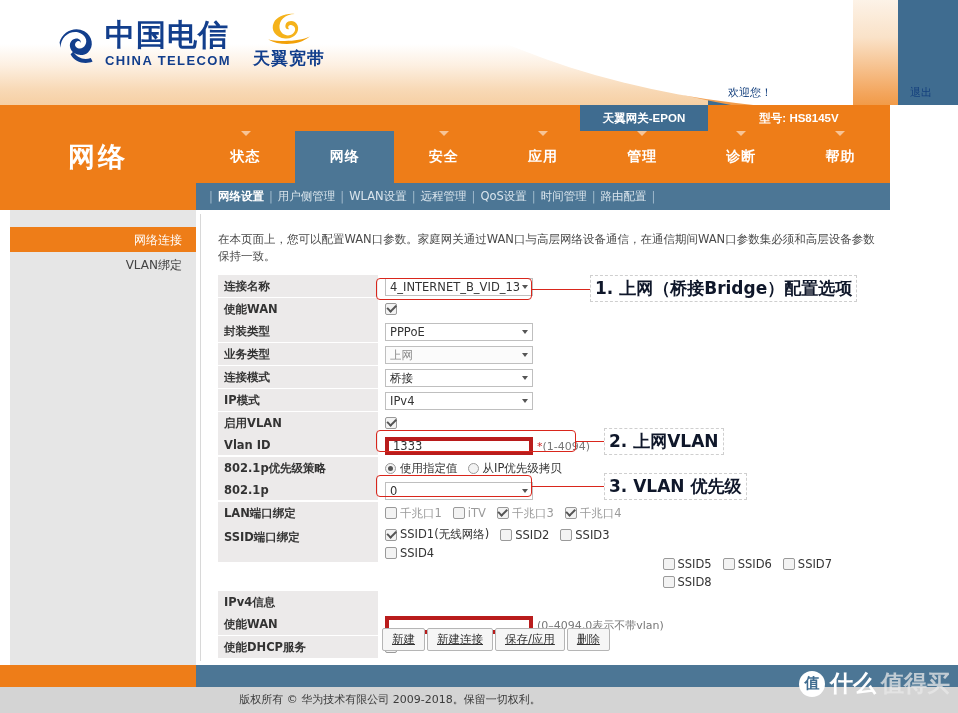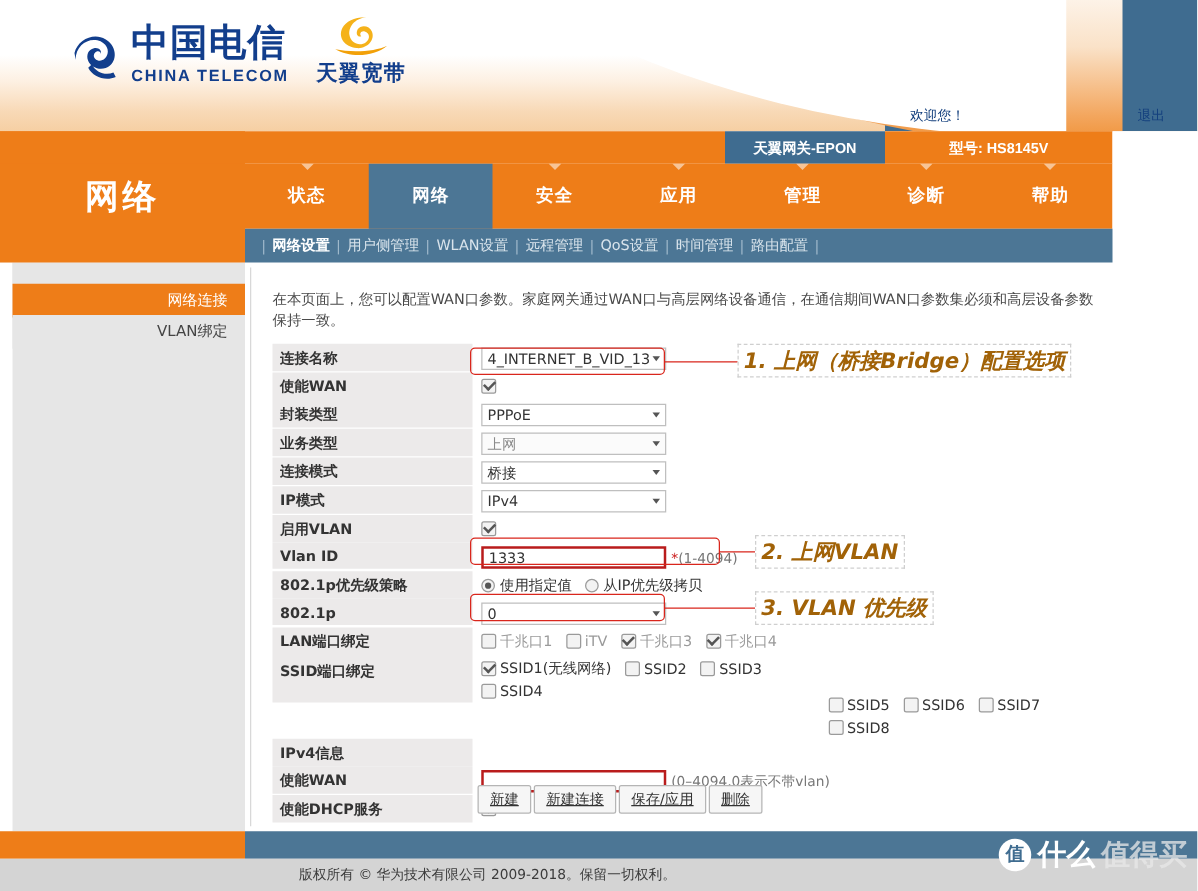--- a/index.html
+++ b/index.html
@@ -147,21 +147,21 @@
     box-sizing:border-box;display:flex;align-items:center;padding:0 16px 0 4px;
     font-family:"DejaVu Sans",sans-serif;font-size:11.5px;color:#333;cursor:pointer;
   }
   .fakesel.dim{color:#8b8b8b;background:#fbfbfb;}
   .fakesel .caret{
     position:absolute;right:4px;top:50%;transform:translateY(-50%);
     width:0;height:0;border-left:3.5px solid transparent;border-right:3.5px solid transparent;
     border-top:4px solid #555;
   }
   .txtin{
-    border:2px solid #b91c1c;background:#fff;height:18px;box-sizing:border-box;
+    border:4px solid #b91c1c;background:#fff;height:18px;box-sizing:border-box;
     display:flex;align-items:center;padding:0 4px;
     font-family:"DejaVu Sans",sans-serif;font-size:11.5px;color:#333;cursor:text;
   }
   .hint{font-size:11px;color:#777;margin-left:4px;font-family:"DejaVu Sans",sans-serif;}
   .hint .star{color:#cc2222;}
 
   .cb{
     width:12px;height:12px;border:1px solid #9a9a9a;background:#f3f3f3;
     display:inline-flex;align-items:center;justify-content:center;
     box-sizing:border-box;border-radius:2px;cursor:pointer;flex:0 0 auto;
@@ -182,24 +182,24 @@
 
   .btnrow{position:absolute;left:382px;top:628px;display:flex;gap:2px;text-decoration:underline;}
   .btn{
     border:1px solid #b5b5b5;background:#f6f6f6;color:#333;
     font-family:"DejaVu Sans",sans-serif;font-size:11.5px;
     padding:3px 9px;cursor:pointer;border-radius:2px;
   }
 
   
   .ann{
-    position:absolute;color:#a16207;font-weight:bold;
+    position:absolute;color:#0f172a;font-weight:bold;
     font-family:"DejaVu Sans",sans-serif;
     border:1px dashed #cfcfcf;background:rgba(255,255,255,0.0);
-    padding:1px 4px;white-space:nowrap;font-style:italic;
+    padding:1px 4px;white-space:nowrap;
   }
   .hl{position:absolute;border:1.3px solid #d9261c;border-radius:4px;box-sizing:border-box;}
   .lead{position:absolute;height:0;border-top:1.3px solid #d9261c;}
 
   
   .footer-blue{position:absolute;left:196px;top:665px;width:762px;height:22px;background:#4c7695;}
   .footer-orange{position:absolute;left:0;top:665px;width:196px;height:22px;background:#ee7d18;}
   .footer-gray{position:absolute;left:0;top:687px;width:958px;height:26px;background:#d4d4d4;}
   .copy{
     position:absolute;left:0;top:692px;width:780px;text-align:center;

